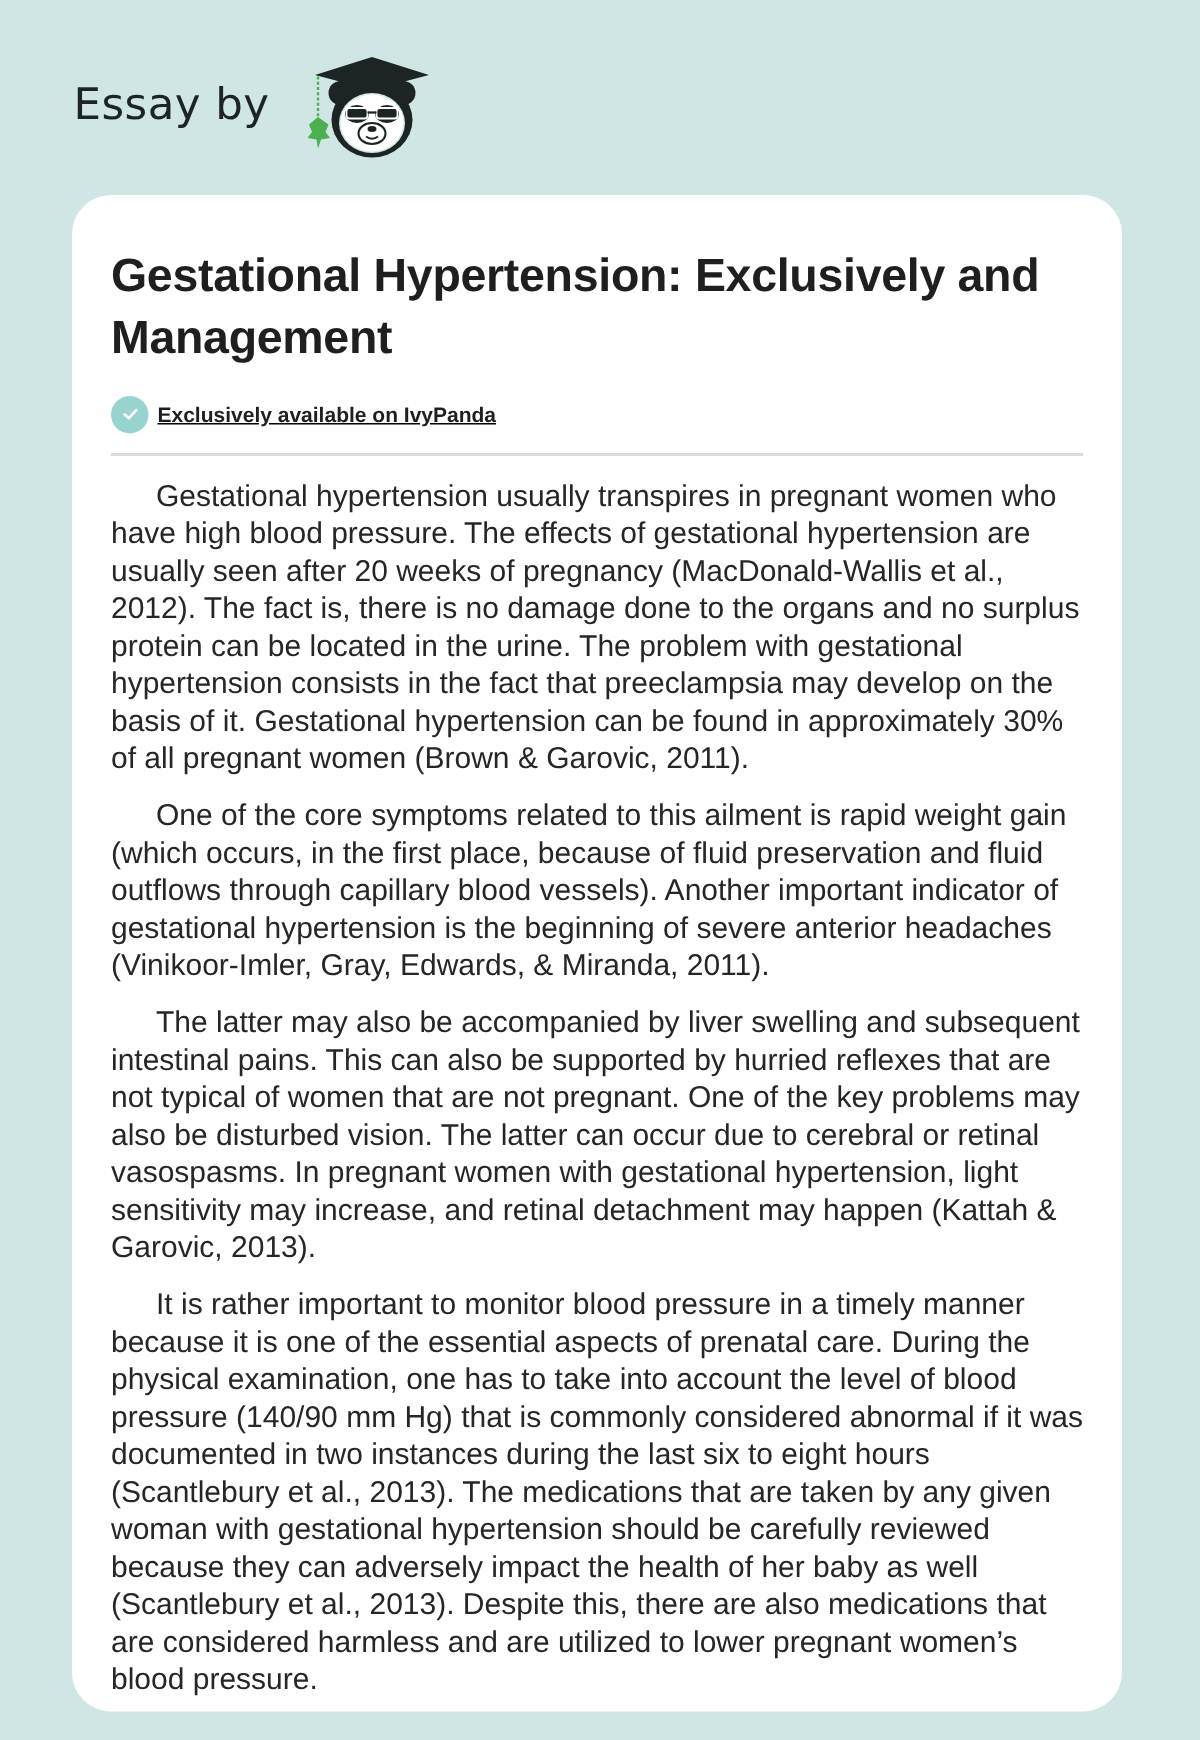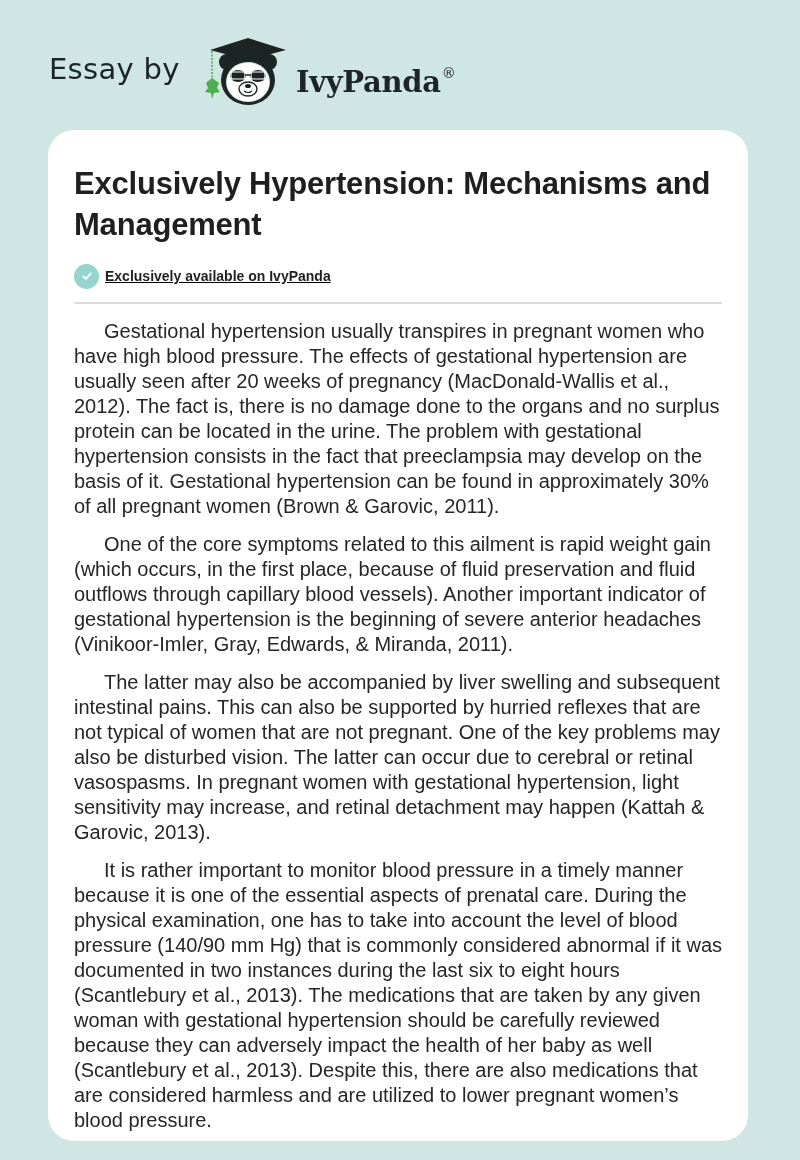--- a/index.html
+++ b/index.html
@@ -152,25 +152,24 @@
     <ellipse cx="56" cy="40" rx="8" ry="6" fill="#1d2424"></ellipse>
     <rect x="29" y="36" width="14" height="7" rx="2" fill="none" stroke="#ffffff" stroke-width="1.2"></rect>
     <rect x="49" y="36" width="14" height="7" rx="2" fill="none" stroke="#ffffff" stroke-width="1.2"></rect>
     <line x1="43" y1="39" x2="49" y2="39" stroke="#1d2424" stroke-width="1.5"></line>
 
     <ellipse cx="46" cy="53" rx="9" ry="7" fill="#ffffff" stroke="#1d2424" stroke-width="1.4"></ellipse>
     <ellipse cx="46" cy="50" rx="3" ry="2" fill="#1d2424"></ellipse>
     <path d="M42,55 Q46,58 50,55" stroke="#1d2424" stroke-width="1.2" fill="none"></path>
   </svg>
 
-  <span class="brand-name"><span>IvyPanda</span><sup>®</sup></span>
 </div>
 
 <main class="card">
-  <h1 class="title">Exclusively Hypertension: Mechanisms and Management</h1>
+  <h1 class="title">Gestational Hypertension: Exclusively and Management</h1>
 
   <div class="badge">
     <span class="badge-check">
       <svg width="12" height="12" viewBox="0 0 12 12" xmlns="http://www.w3.org/2000/svg">
         <path d="M2.2,6.3 L4.9,8.8 L9.8,3.4" stroke="#ffffff" stroke-width="1.8" fill="none" stroke-linecap="round" stroke-linejoin="round"></path>
       </svg>
     </span>
     <span class="badge-text">Exclusively available on IvyPanda</span>
   </div>
 

